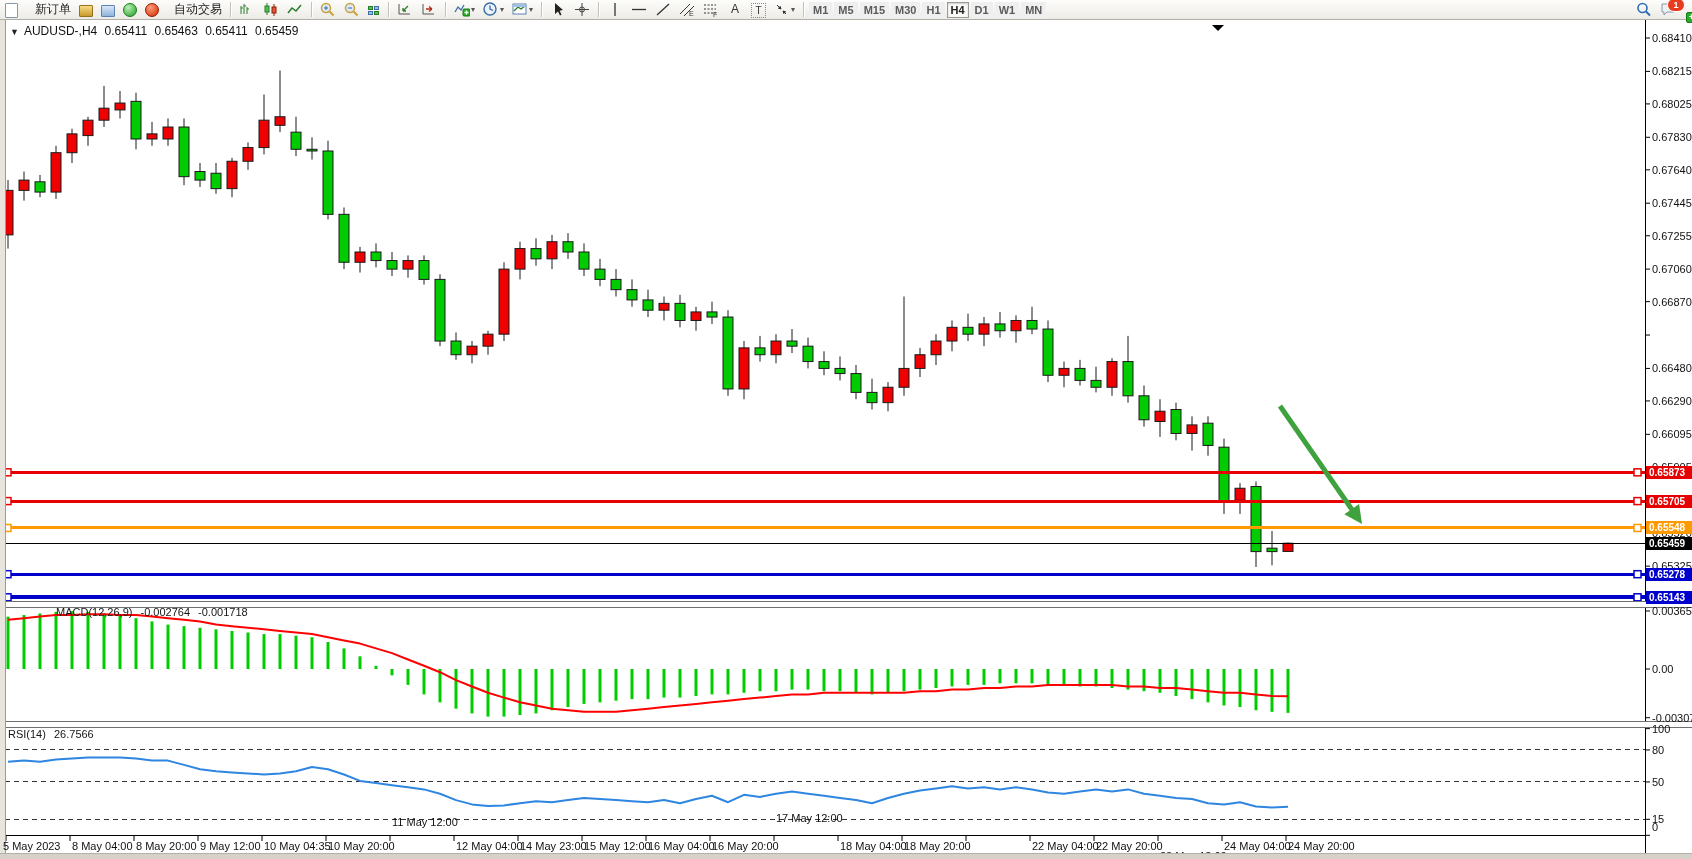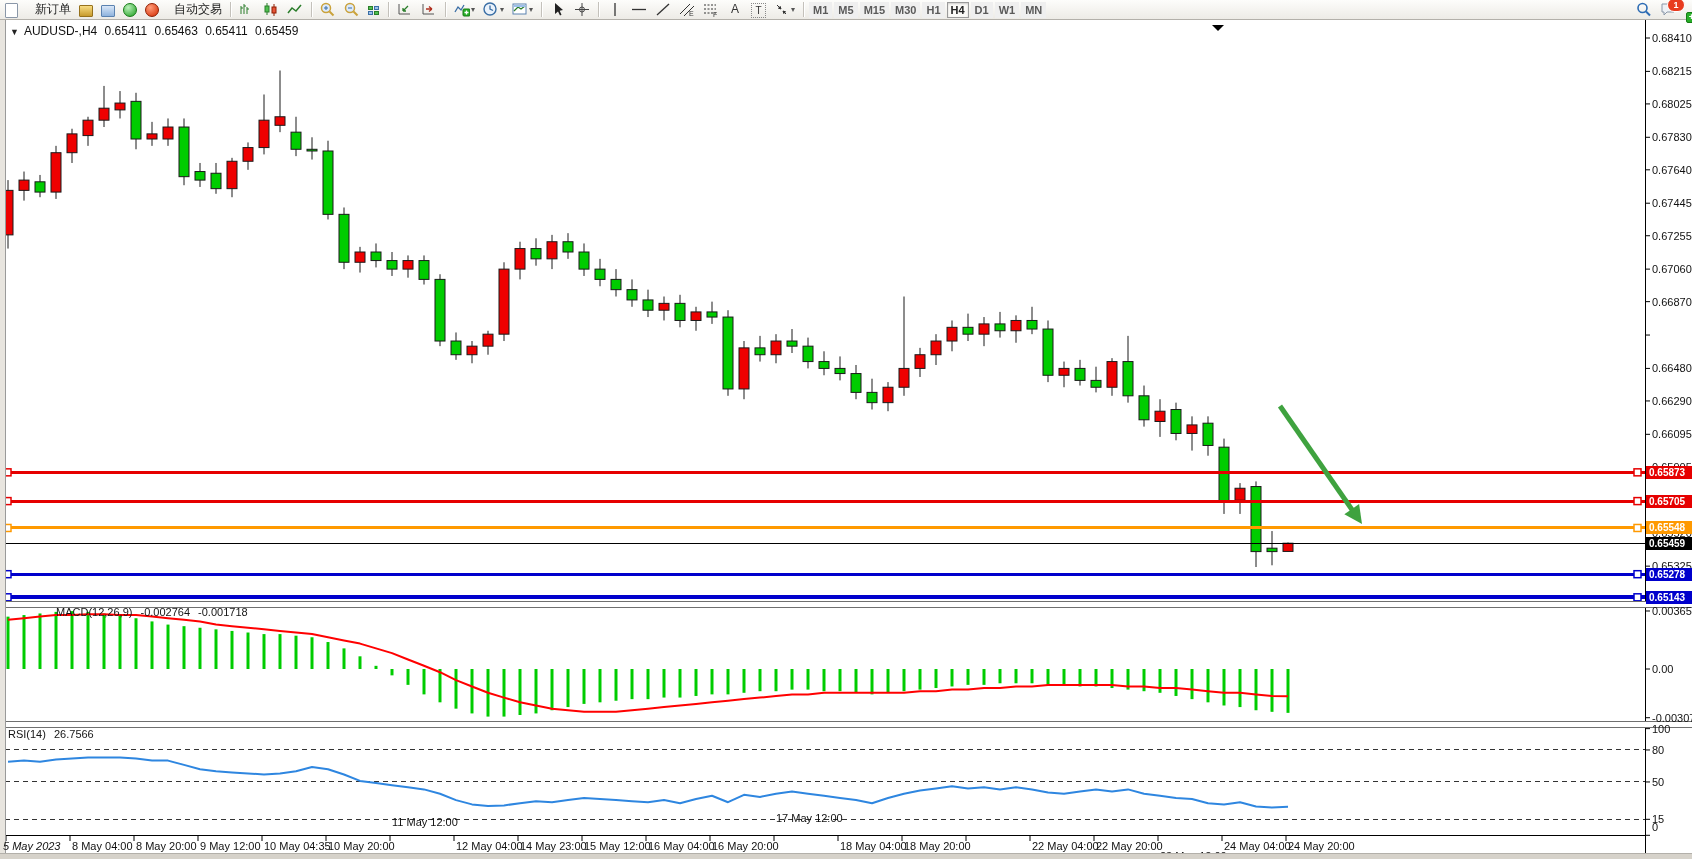--- a/index.html
+++ b/index.html
@@ -658,21 +658,21 @@
       <div class="ptick" style="left:1652px;top:560.1520000000007px;">0.65325</div>
       <div class="ptick" style="left:1652px;top:592.680000000001px;">0.65135</div>
       <div class="ptick" style="left:1652px;top:604.99756px;">0.003656</div>
       <div class="ptick" style="left:1652px;top:663px;">0.00</div>
       <div class="ptick" style="left:1652px;top:711.70555px;">-0.00307</div>
       <div class="ptick" style="left:1652px;top:722.63px;">100</div>
       <div class="ptick" style="left:1652px;top:743.9639999999999px;">80</div>
       <div class="ptick" style="left:1652px;top:775.9649999999999px;">50</div>
       <div class="ptick" style="left:1652px;top:813.2995px;">15</div>
       <div class="ptick" style="left:1652px;top:821px;">0</div>
-      <div class="ttick" style="left:3px;top:840px;font-style:italic;">5 May 2023</div>
+      <div class="ttick" style="left:3px;top:840px;">5 May 2023</div>
       <div class="ttick" style="left:72px;top:840px;">8 May 04:00</div>
       <div class="ttick" style="left:136px;top:840px;">8 May 20:00</div>
       <div class="ttick" style="left:200px;top:840px;">9 May 12:00</div>
       <div class="ttick" style="left:264px;top:840px;">10 May 04:35</div>
       <div class="ttick" style="left:328px;top:840px;">10 May 20:00</div>
       <div class="ttick" style="left:392px;top:816px;">11 May 12:00</div>
       <div class="ttick" style="left:456px;top:840px;">12 May 04:00</div>
       <div class="ttick" style="left:520px;top:840px;">14 May 23:00</div>
       <div class="ttick" style="left:584px;top:840px;">15 May 12:00</div>
       <div class="ttick" style="left:648px;top:840px;">16 May 04:00</div>

